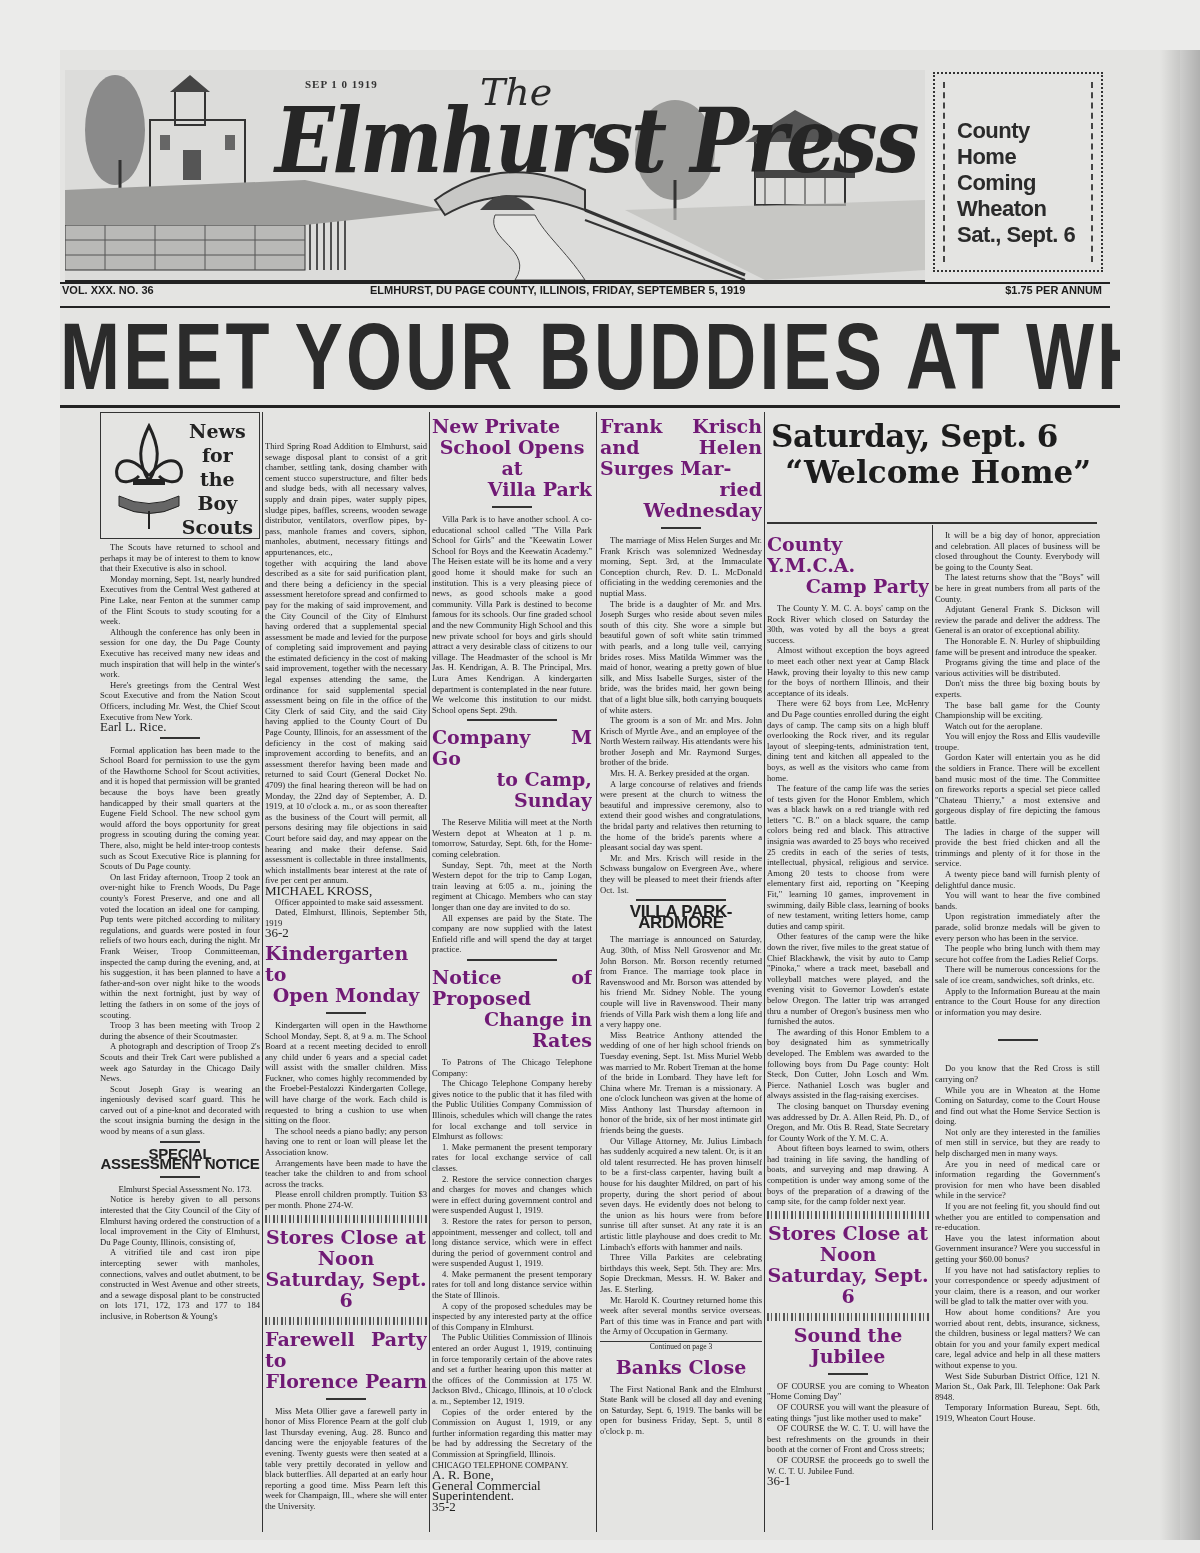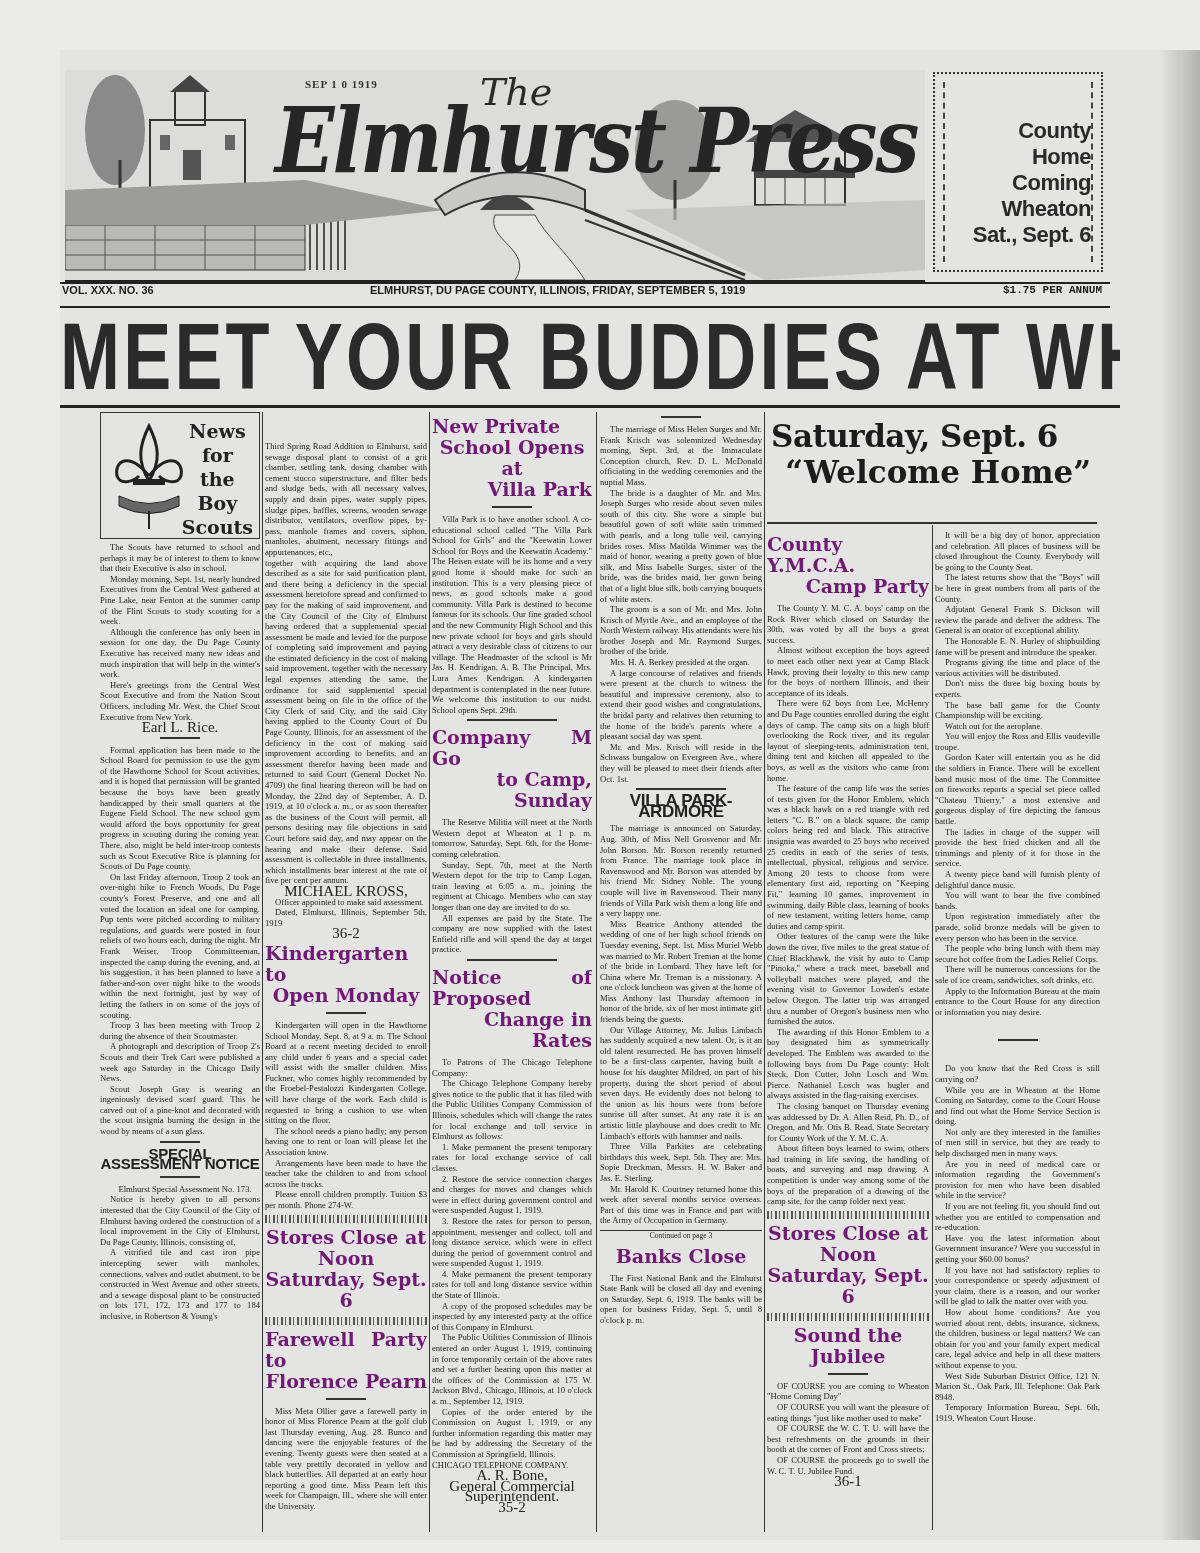--- a/index.html
+++ b/index.html
@@ -39,31 +39,31 @@
     position: absolute; left: 873px; top: 22px; width: 170px; height: 200px;
     border: 2px dotted #333; padding: 8px;
     box-sizing: border-box;
   }
   .promo-box .inner {
     border-left: 2px dashed #444; border-right: 2px dashed #444; height: 100%;
     padding: 36px 0 0 12px; box-sizing: border-box;
   }
   .promo-box .line {
     font-family: "Liberation Sans", sans-serif; font-weight: bold;
-    font-size: 22px; line-height: 26px; color: #2a2a2a; letter-spacing: -0.5px; text-align: right;
+    font-size: 22px; line-height: 26px; color: #2a2a2a; letter-spacing: -0.5px;
   }
   .dateline {
     position: absolute; left: 0; top: 232px; width: 1050px; height: 22px;
     border-top: 2px solid #222; border-bottom: 2px solid #222;
     font-family: "Liberation Sans", sans-serif; font-weight: bold; font-size: 11px;
   }
   .dateline span { position: absolute; top: 0; }
   .dl-vol { left: 2px; }
   .dl-place { left: 310px; }
-  .dl-price { right: 8px; font-family: Liberation Mono, monospace; }
+  .dl-price { right: 8px; }
 
   .banner {
     position: absolute; left: 0; top: 256px; width: 1058px; height: 96px;
     border-bottom: 3px solid #222;
     font-family: "Liberation Sans", sans-serif; font-weight: bold;
     font-size: 86px; line-height: 96px; color: #2b2b2b;
     transform: scaleX(0.83); transform-origin: left top;
     white-space: nowrap; letter-spacing: 4px;
     width: 1280px;
   }
@@ -84,21 +84,21 @@
   .c4 { left: 540px; width: 162px; }
   .c5 { left: 707px; width: 162px; }
   .c6 { left: 875px; width: 165px; }
 
   .hd { font-family: "DejaVu Serif", serif; font-weight: bold; color: #701a75; margin: 4px 0 6px; }
   .hd-l { font-size: 19px; line-height: 21px; }
   .hd .r { text-align: right; display: block; }
   .hd .c { text-align: center; display: block; }
   .hd-sans { font-family: Liberation Sans, sans-serif; font-weight: bold; font-size: 15px; text-align: center; letter-spacing: -0.3px; margin: 6px 0; }
   .short-rule { width: 40px; margin: 4px auto 6px; border-top: 2px solid #333; }
-  .sig { text-align: center; font-size: 15px; margin: 2px 6px; text-indent: 0 !important; }
+  .sig { text-align: left; font-size: 13px; margin: 2px 6px; text-indent: 0 !important; }
   .center { text-align: center; }
   .greek { height: 8px; margin: 4px 0;
     background: repeating-linear-gradient(90deg, #333 0 2px, transparent 2px 4px, #333 4px 5px, transparent 5px 8px);
     opacity: 0.8; }
 
   .scout-box { border: 1px solid #333; height: 125px; position: relative; margin-bottom: 3px; }
   .scout-emblem { position: absolute; left: 8px; top: 8px; width: 80px; height: 110px; }
   .scout-title {
     position: absolute; right: 6px; top: 6px; text-align: center;
     font-family: "DejaVu Serif", serif; font-weight: bold; font-size: 19px; line-height: 24px;
@@ -305,20 +305,25 @@
     <p>A copy of the proposed schedules may be inspected by any interested party at the office of this Company in Elmhurst.</p>
     <p>The Public Utilities Commission of Illinois entered an order August 1, 1919, continuing in force temporarily certain of the above rates and set a further hearing upon this matter at the offices of the Commission at 175 W. Jackson Blvd., Chicago, Illinois, at 10 o'clock a. m., September 12, 1919.</p>
     <p>Copies of the order entered by the Commission on August 1, 1919, or any further information regarding this matter may be had by addressing the Secretary of the Commission at Springfield, Illinois.</p>
     <p style="text-indent:0">CHICAGO TELEPHONE COMPANY.</p>
     <p class="sig">A. R. Bone,</p>
     <p class="sig">General Commercial Superintendent.</p>
     <p class="sig">35-2</p>
   </div>
 
   <div class="col c4">
+    <div class="hd hd-l">
+      <span>Frank Krisch and</span>
+      <span>Helen Surges Mar-</span>
+      <span class="r">ried Wednesday</span>
+    </div>
     <div class="short-rule"></div>
     <p>The marriage of Miss Helen Surges and Mr. Frank Krisch was solemnized Wednesday morning, Sept. 3rd, at the Immaculate Conception church, Rev. D. L. McDonald officiating in the wedding ceremonies and the nuptial Mass.</p>
     <p>The bride is a daughter of Mr. and Mrs. Joseph Surges who reside about seven miles south of this city. She wore a simple but beautiful gown of soft white satin trimmed with pearls, and a long tulle veil, carrying brides roses. Miss Matilda Wimmer was the maid of honor, wearing a pretty gown of blue silk, and Miss Isabelle Surges, sister of the bride, was the brides maid, her gown being that of a light blue silk, both carrying bouquets of white asters.</p>
     <p>The groom is a son of Mr. and Mrs. John Krisch of Myrtle Ave., and an employee of the North Western railway. His attendants were his brother Joseph and Mr. Raymond Surges, brother of the bride.</p>
     <p>Mrs. H. A. Berkey presided at the organ.</p>
     <p>A large concourse of relatives and friends were present at the church to witness the beautiful and impressive ceremony, also to extend their good wishes and congratulations, the bridal party and relatives then returning to the home of the bride's parents where a pleasant social day was spent.</p>
     <p>Mr. and Mrs. Krisch will reside in the Schwass bungalow on Evergreen Ave., where they will be pleased to meet their friends after Oct. 1st.</p>
     <div class="short-rule" style="width:90px"></div>
     <div class="hd-sans" style="font-size:17px">VILLA PARK-ARDMORE</div>
     <p>The marriage is announced on Saturday, Aug. 30th, of Miss Nell Grosvenor and Mr. John Borson. Mr. Borson recently returned from France. The marriage took place in Ravenswood and Mr. Borson was attended by his friend Mr. Sidney Noble. The young couple will live in Ravenswood. Their many friends of Villa Park wish them a long life and a very happy one.</p>

